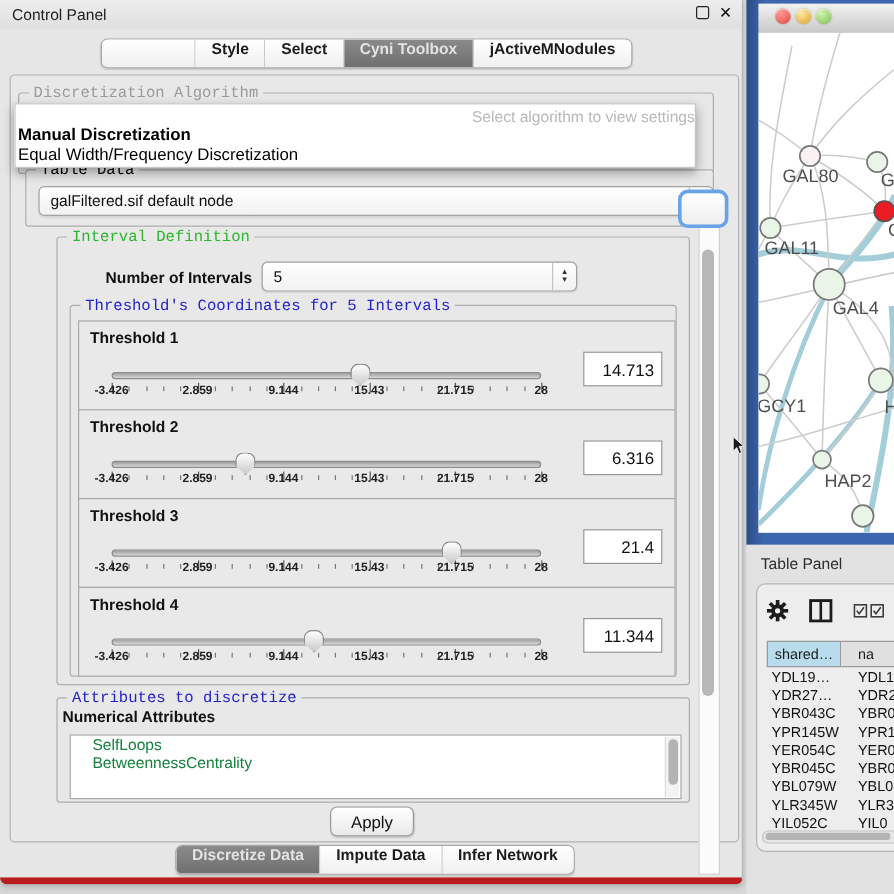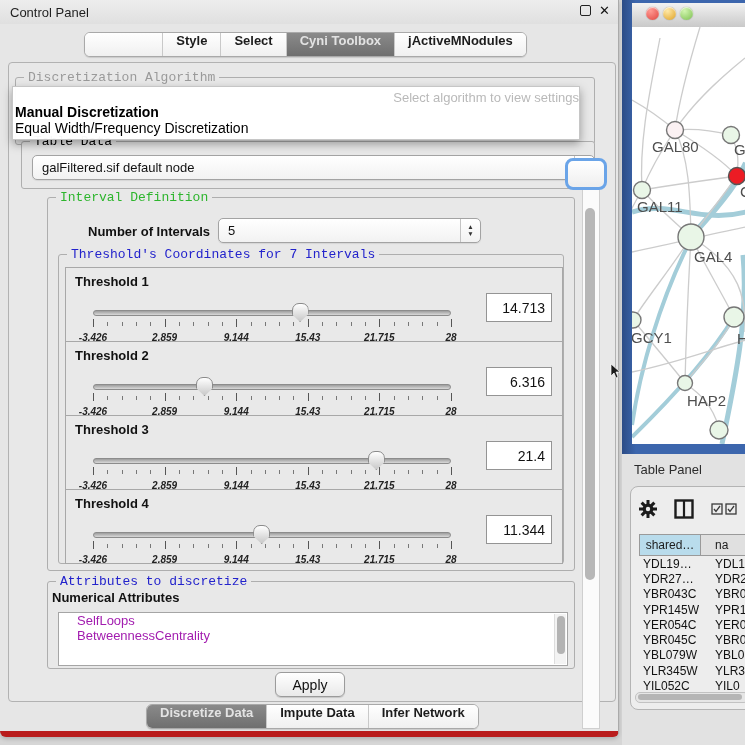--- a/index.html
+++ b/index.html
@@ -58,28 +58,28 @@
   .thrlabel{position:absolute;left:9px;top:6px;font-size:13px;font-weight:bold;color:#111;}
   .sliderzone{position:absolute;left:27px;top:38px;width:358px;height:32px;}
   .track{position:absolute;left:0;right:0;top:4px;height:4px;background:linear-gradient(#9d9d9d,#d9d9d9);
     border:1px solid #8c8c8c;border-radius:3px;}
   .thumb{position:absolute;top:-3px;width:15px;height:17px;background:linear-gradient(#ffffff,#c9c9c9);
     border:1px solid #8a8a8a;border-radius:7px 7px 2px 2px;
     clip-path:polygon(0 0,100% 0,100% 58%,50% 100%,0 58%);z-index:2;}
   .ticks{position:absolute;left:0;right:0;top:13px;height:9px;}
   .tick{position:absolute;top:3px;width:1px;height:4px;background:#777;}
   .tick.major{top:0;height:8px;background:#555;}
-  .scale-labels{position:absolute;left:0;right:0;top:26px;height:12px;font-style:italic;}
+  .scale-labels{position:absolute;left:0;right:0;top:14px;height:12px;}
   .scale-label{position:absolute;transform:translateX(-50%);font-size:10px;font-weight:bold;color:#222;white-space:nowrap;}
   .valbox{position:absolute;right:10px;top:25px;width:58px;height:27px;background:#fff;border:1px solid #949494;
     display:flex;align-items:center;justify-content:flex-end;padding-right:6px;font-size:14px;color:#111;}
 
   
   .attr-list{position:absolute;left:10px;top:30px;width:508px;height:52px;background:#fff;border:1px solid #a5a5a5;overflow:hidden;}
-  .attr-item{font-size:13px;color:#a21caf;padding:0 0 0 18px;line-height:15px;}
+  .attr-item{font-size:13px;color:#15803d;padding:0 0 0 18px;line-height:15px;}
   .mini-scroll{position:absolute;right:1px;top:1px;width:11px;bottom:1px;background:#f3f3f3;border-left:1px solid #ddd;}
   .mini-thumb{position:absolute;left:1.5px;top:2px;width:8px;height:38px;background:#b3b3b3;border-radius:4px;}
 
   .apply-btn{position:absolute;left:266px;top:609px;width:68px;height:23px;background:linear-gradient(#ffffff,#e9e9e9);
     border:1px solid #9b9b9b;border-radius:6px;font-size:14px;color:#111;display:flex;align-items:center;justify-content:center;
     box-shadow:0 1px 1px rgba(0,0,0,.15);}
 
   
   .pane-scroll{position:absolute;left:573px;top:124px;width:16px;height:540px;background:#fbfbfb;border:1px solid #cfcfcf;}
   .pane-thumb{position:absolute;left:2px;top:20px;width:10px;height:372px;background:#b7b7b7;border-radius:5px;}
@@ -180,21 +180,21 @@
         <div style="position:absolute;left:40px;top:26px;font-size:13px;font-weight:bold;color:#111;">Number of Intervals</div>
         <div class="combo" style="left:170px;top:20px;width:252px;">
           <span>5</span>
           <span class="stepper">
             <span>▲</span>
               <span>▼</span>
           </span>
         </div>
 
         <div class="groupbox" style="left:10px;top:56px;width:504px;height:308px;">
-          <div class="gtitle blue">Threshold's Coordinates for 7 Intervals</div>
+          <div class="gtitle blue">Threshold's Coordinates for 5 Intervals</div>
 
           <div class="thrbox" style="top:12px;">
             <div class="thrlabel">Threshold 1</div>
             <div class="sliderzone">
               <div class="track"></div>
               <div class="thumb" style="left: calc(57.7% - 8px);"></div>
               <div class="ticks">
                   <div class="tick major" style="left: 0%;"></div>
                   <div class="tick" style="left: 4%;"></div>
                   <div class="tick" style="left: 8%;"></div>

